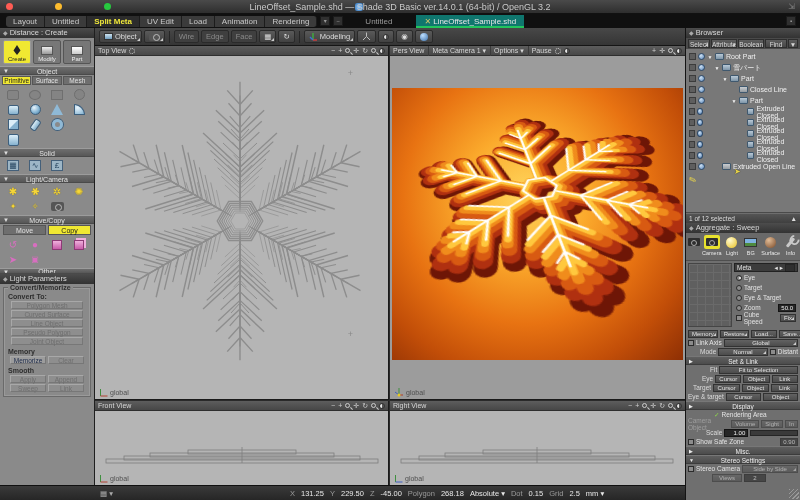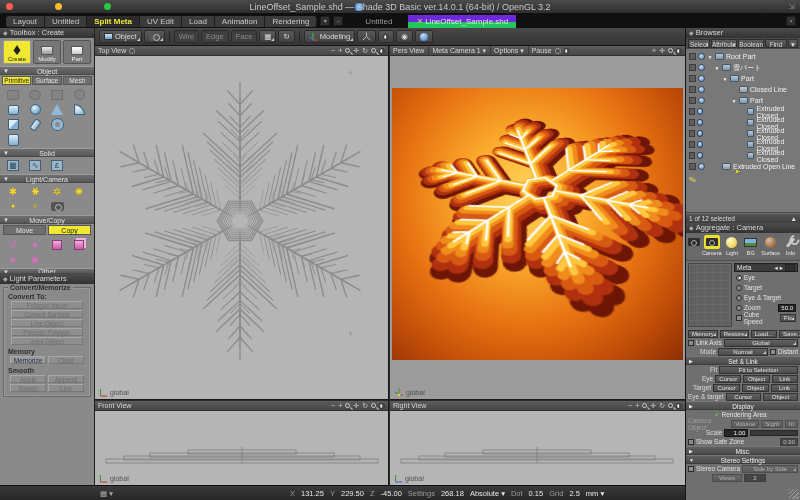--- a/index.html
+++ b/index.html
@@ -15,21 +15,21 @@
   #fullscreen-glyph{position:absolute;right:5px;top:2px;color:#888;font-size:8px;}
 
   
   #tabbar{left:0;top:14px;width:800px;height:14px;background:#101010;display:flex;align-items:center;}
   .wtab{height:11px;line-height:11px;padding:0 7px;background:#3b3b3b;border-right:1px solid #1c1c1c;color:#c9c9c9;font-size:8px;cursor:default;}
   .wtab.first{border-radius:3px 0 0 3px;margin-left:6px;}
   .wtab.last{border-radius:0 3px 3px 0;}
   .wtab.active{color:#efe73a;background:#2c2c2c;font-weight:bold;}
   .minibtn{width:10px;height:10px;margin-left:3px;background:#303030;border:1px solid #1a1a1a;color:#999;font-size:6px;text-align:center;line-height:9px;}
   .dtab{height:13px;line-height:13px;padding:0 8px;color:#9a9a9a;font-size:8px;margin-left:14px;text-align:right;}
-  .dtab.active{background:#6d28d9;color:#e6e6e6;border-bottom:6px solid #22c55e;margin-left:8px;}
+  .dtab.active{background:#0f766e;color:#e6e6e6;border-bottom:2px solid #22c55e;margin-left:16px;}
   .dtab .x{color:#cfc76a;margin-right:2px;}
 
   
   #leftcol{left:0;top:28px;width:95px;height:457px;background:#8a8a8a;border-right:1px solid #1f1f1f;}
   .phdr{height:10px;background:linear-gradient(#4c4c4c,#333);color:#d8d8d8;font-size:7.5px;line-height:10px;padding-left:3px;white-space:nowrap;overflow:hidden;}
   .phdr .dot{color:#aaa;margin-right:2px;font-size:6px;}
   .secHdr{height:9px;background:linear-gradient(#6e6e6e,#575757);border-top:1px solid #9c9c9c;border-bottom:1px solid #4a4a4a;color:#e2e2e2;font-size:7px;line-height:9px;text-align:center;position:relative;}
   .secHdr .tri{position:absolute;left:3px;font-size:6px;color:#ddd;}
   .bigbtns{display:flex;gap:2px;padding:2px 3px;height:28px;}
   .bigbtn{flex:1;background:#777;border:1px solid #555;border-radius:2px;display:flex;flex-direction:column;align-items:center;justify-content:flex-end;font-size:6px;color:#eee;padding-bottom:1px;}
@@ -152,21 +152,21 @@
     <span class="wtab">Animation</span>
     <span class="wtab last">Rendering</span>
     <span class="minibtn">▾</span>
     <span class="minibtn">−</span>
     <span class="dtab">Untitled</span>
     <span class="dtab active"><span class="x">✕</span><span>LineOffset_Sample.shd</span></span>
     <span class="minibtn" style="margin-left:auto;margin-right:4px">▪</span>
   </div>
 
   <div id="leftcol" class="abs">
-    <div class="phdr"><span class="dot">◆</span><span>Toolbox : Create</span></div>
+    <div class="phdr"><span class="dot">◆</span><span>Distance : Create</span></div>
 
     <div class="bigbtns">
       <div class="bigbtn sel">
           <span class="peniron"></span>
           <span>Create</span>
         </div>
       <div class="bigbtn">
           <span class="cubeicon"></span>
           <span>Modify</span>
         </div>
@@ -605,21 +605,21 @@
           <span>Extruded Open Line</span>
         </div>
       <span style="position:absolute;left:3px;top:126px;color:#e8d44a;font-size:9px;transform:rotate(-20deg)">✎</span>
       <span style="position:absolute;left:48px;top:118px;color:#e8d44a;font-size:8px;text-shadow:0 0 1px #000">➤</span>
     </div>
     <div id="selstatus">
         <span>1 of 12 selected</span>
         <span style="margin-left:auto">▲</span>
       </div>
 
-    <div class="phdr"><span class="dot">◆</span><span>Aggregate : Camera</span></div>
+    <div class="phdr"><span class="dot">◆</span><span>Aggregate : Sweep</span></div>
     <div class="aggtabs">
       <span class="aggtab" style="width:13px">
           <span class="box">
             <span class="aggcam"></span>
           </span>
         </span>
       <span class="aggtab sel">
           <span class="box">
             <span class="aggcam"></span>
           </span>
@@ -762,21 +762,21 @@
   </div>
 
   <div id="statusbar" class="abs">
     <span style="position:absolute;left:100px;color:#aaa">▦ ▾</span>
     <span style="margin-left:190px" class="stlbl">X</span>
       <span class="stval">131.25</span>
     <span class="stlbl">Y</span>
       <span class="stval">229.50</span>
     <span class="stlbl">Z</span>
       <span class="stval">-45.00</span>
-    <span class="stlbl">Settings</span>
+    <span class="stlbl">Polygon</span>
       <span class="stval">268.18</span>
     <span class="stval"><span>Absolute</span> ▾</span>
     <span class="stlbl">Dot</span>
       <span class="stval">0.15</span>
     <span class="stlbl">Grid</span>
       <span class="stval">2.5</span>
     <span class="stval"><span>mm</span> ▾</span>
   </div>
 
   <span id="grip"></span>

